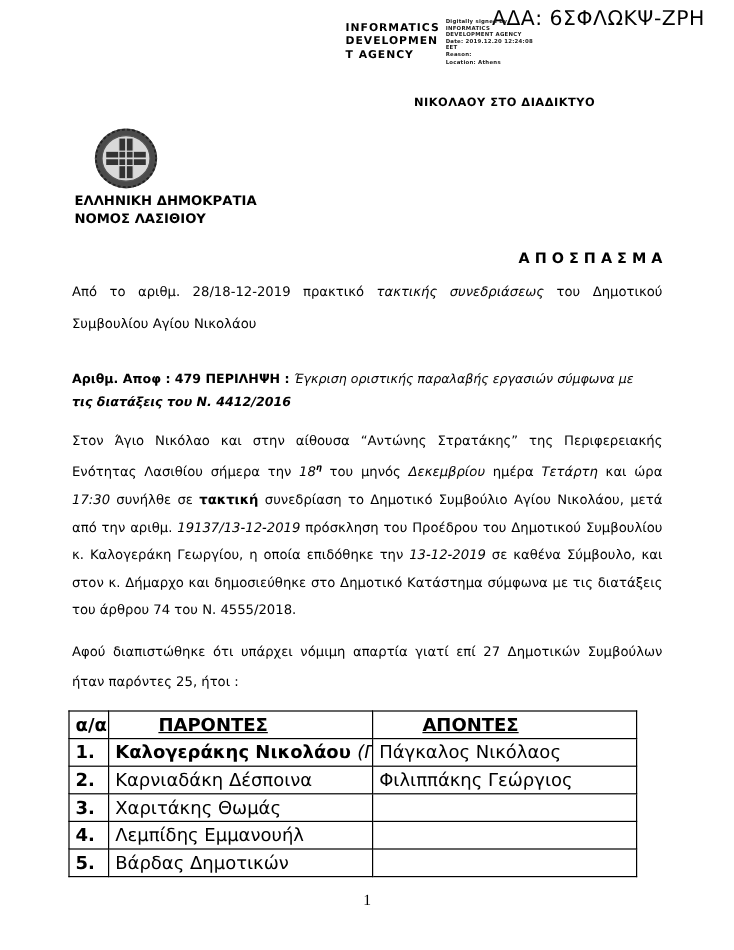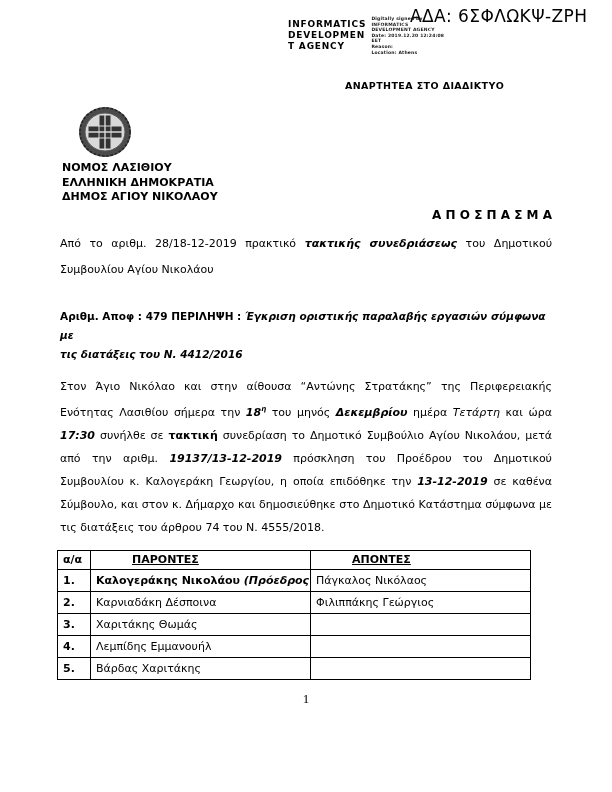--- a/index.html
+++ b/index.html
@@ -108,30 +108,30 @@
     text-align: justify;
   }
   .quorum {
     margin-top: 4px;
     font-size: 11px;
     line-height: 25px;
     text-align: justify;
   }
   .b  { font-weight: bold; }
   .i  { font-style: italic; }
-  .bi { font-weight: bold; font-style: italic; }
+  .bi { font-weight: normal; font-style: italic; }
   .sup { font-weight: bold; font-style: italic; vertical-align: super; font-size: 7px; }
   
   table.attendance {
     margin-top: 3px;
     margin-left: -3px;
     width: 443px;
     border-collapse: collapse;
     table-layout: fixed;
-    font-size: 11px;
+    font-size: 15px;
   }
   table.attendance th, table.attendance td {
     border: 1px solid #000;
     padding: 2px 4px 2px 5px;
     text-align: left;
     vertical-align: middle;
     overflow: hidden;
     white-space: nowrap;
   }
   table.attendance th { height: 14px; font-weight: bold; }
@@ -165,56 +165,56 @@
       <div>Digitally signed by</div>
       <div>INFORMATICS</div>
       <div>DEVELOPMENT AGENCY</div>
       <div>Date: 2019.12.20 12:24:08</div>
       <div>EET</div>
       <div>Reason:</div>
       <div>Location: Athens</div>
     </div>
   </div>
 
-  <div class="posted">ΑΝΑΡΤΗΤΕΑ ΣΤΟ ΔΙΑΔΙΚΤΥΟ</div>
+  <div class="posted">ΝΙΚΟΛΑΟΥ ΣΤΟ ΔΙΑΔΙΚΤΥΟ</div>
 
   <div class="emblem">
     <svg width="54" height="52" viewBox="0 0 54 52" xmlns="http://www.w3.org/2000/svg">
       <ellipse cx="27" cy="26" rx="26" ry="25" fill="#4b4b4b"></ellipse>
       <ellipse cx="27" cy="26" rx="25" ry="24" fill="none" stroke="#222" stroke-width="1.5" stroke-dasharray="2.5,1.8"></ellipse>
       <ellipse cx="27" cy="26" rx="20" ry="19" fill="#d9d9d9"></ellipse>
       <ellipse cx="27" cy="26" rx="20" ry="19" fill="none" stroke="#555" stroke-width="1"></ellipse>
       <rect x="21" y="9" width="12" height="34" fill="#333"></rect>
       <rect x="10" y="20" width="34" height="12" fill="#333"></rect>
       <line x1="27" y1="9" x2="27" y2="43" stroke="#d9d9d9" stroke-width="1.4"></line>
       <line x1="10" y1="26" x2="44" y2="26" stroke="#d9d9d9" stroke-width="1.4"></line>
       <rect x="21" y="9" width="12" height="34" fill="none" stroke="#d9d9d9" stroke-width="1"></rect>
       <rect x="10" y="20" width="34" height="12" fill="none" stroke="#d9d9d9" stroke-width="1"></rect>
     </svg>
   </div>
 
   <div class="letterhead">
+    <div>ΕΛΛΗΝΙΚΗ ΔΗΜΟΚΡΑΤΙΑ</div>
     <div>ΝΟΜΟΣ ΛΑΣΙΘΙΟΥ</div>
-    <div>ΕΛΛΗΝΙΚΗ ΔΗΜΟΚΡΑΤΙΑ</div>
-    <div>ΔΗΜΟΣ ΑΓΙΟΥ ΝΙΚΟΛΑΟΥ</div>
   </div>
 
   <div class="content">
 
     <div class="doc-title">Α Π Ο Σ Π Α Σ Μ Α</div>
 
     <p class="intro"><span>Από το αριθμ. 28/18-12-2019 πρακτικό </span><span class="bi">τακτικής συνεδριάσεως</span><span> του Δημοτικού Συμβουλίου Αγίου Νικολάου</span></p>
 
     <div class="decision">
       <div><span>Αριθμ. Αποφ : 479 ΠΕΡΙΛΗΨΗ : </span><span class="bi">Έγκριση οριστικής παραλαβής εργασιών σύμφωνα με</span></div>
       <div class="decision-line2">τις διατάξεις του Ν. 4412/2016</div>
     </div>
 
     <p class="body-para"><span>Στον Άγιο Νικόλαο και στην αίθουσα “Αντώνης Στρατάκης” της Περιφερειακής Ενότητας Λασιθίου σήμερα την </span><span class="bi">18</span><span class="sup">η</span><span> του μηνός </span><span class="bi">Δεκεμβρίου</span><span> ημέρα </span><span class="i">Τετάρτη</span><span> και ώρα </span><span class="bi">17:30</span><span> συνήλθε σε </span><span class="b">τακτική</span><span> συνεδρίαση το Δημοτικό Συμβούλιο Αγίου Νικολάου, μετά από την αριθμ. </span><span class="bi">19137/13-12-2019</span><span> πρόσκληση του Προέδρου του Δημοτικού Συμβουλίου κ. Καλογεράκη Γεωργίου, η οποία επιδόθηκε την </span><span class="bi">13-12-2019</span><span> σε καθένα Σύμβουλο, και στον κ. Δήμαρχο και δημοσιεύθηκε στο Δημοτικό Κατάστημα σύμφωνα με τις διατάξεις του άρθρου 74 του  Ν. 4555/2018.</span></p>
 
+    <p class="quorum">Αφού διαπιστώθηκε ότι υπάρχει νόμιμη απαρτία γιατί επί 27 Δημοτικών Συμβούλων ήταν παρόντες 25, ήτοι :</p>
 
     <table class="attendance">
       <colgroup>
           <col class="col-num">
           <col class="col-pres">
           <col class="col-abs">
         </colgroup>
       <tbody>
           <tr>
         <th>α/α</th>
@@ -236,21 +236,21 @@
         <td>Χαριτάκης Θωμάς</td>
         <td></td>
       </tr>
       <tr>
         <td class="cell-num">4.</td>
         <td>Λεμπίδης Εμμανουήλ</td>
         <td></td>
       </tr>
       <tr>
         <td class="cell-num">5.</td>
-        <td>Βάρδας Χαριτάκης</td>
+        <td>Βάρδας Δημοτικών</td>
         <td></td>
       </tr>
     </tbody>
       </table>
 
     <div class="page-number">1</div>
 
   </div>
 </div>
 

